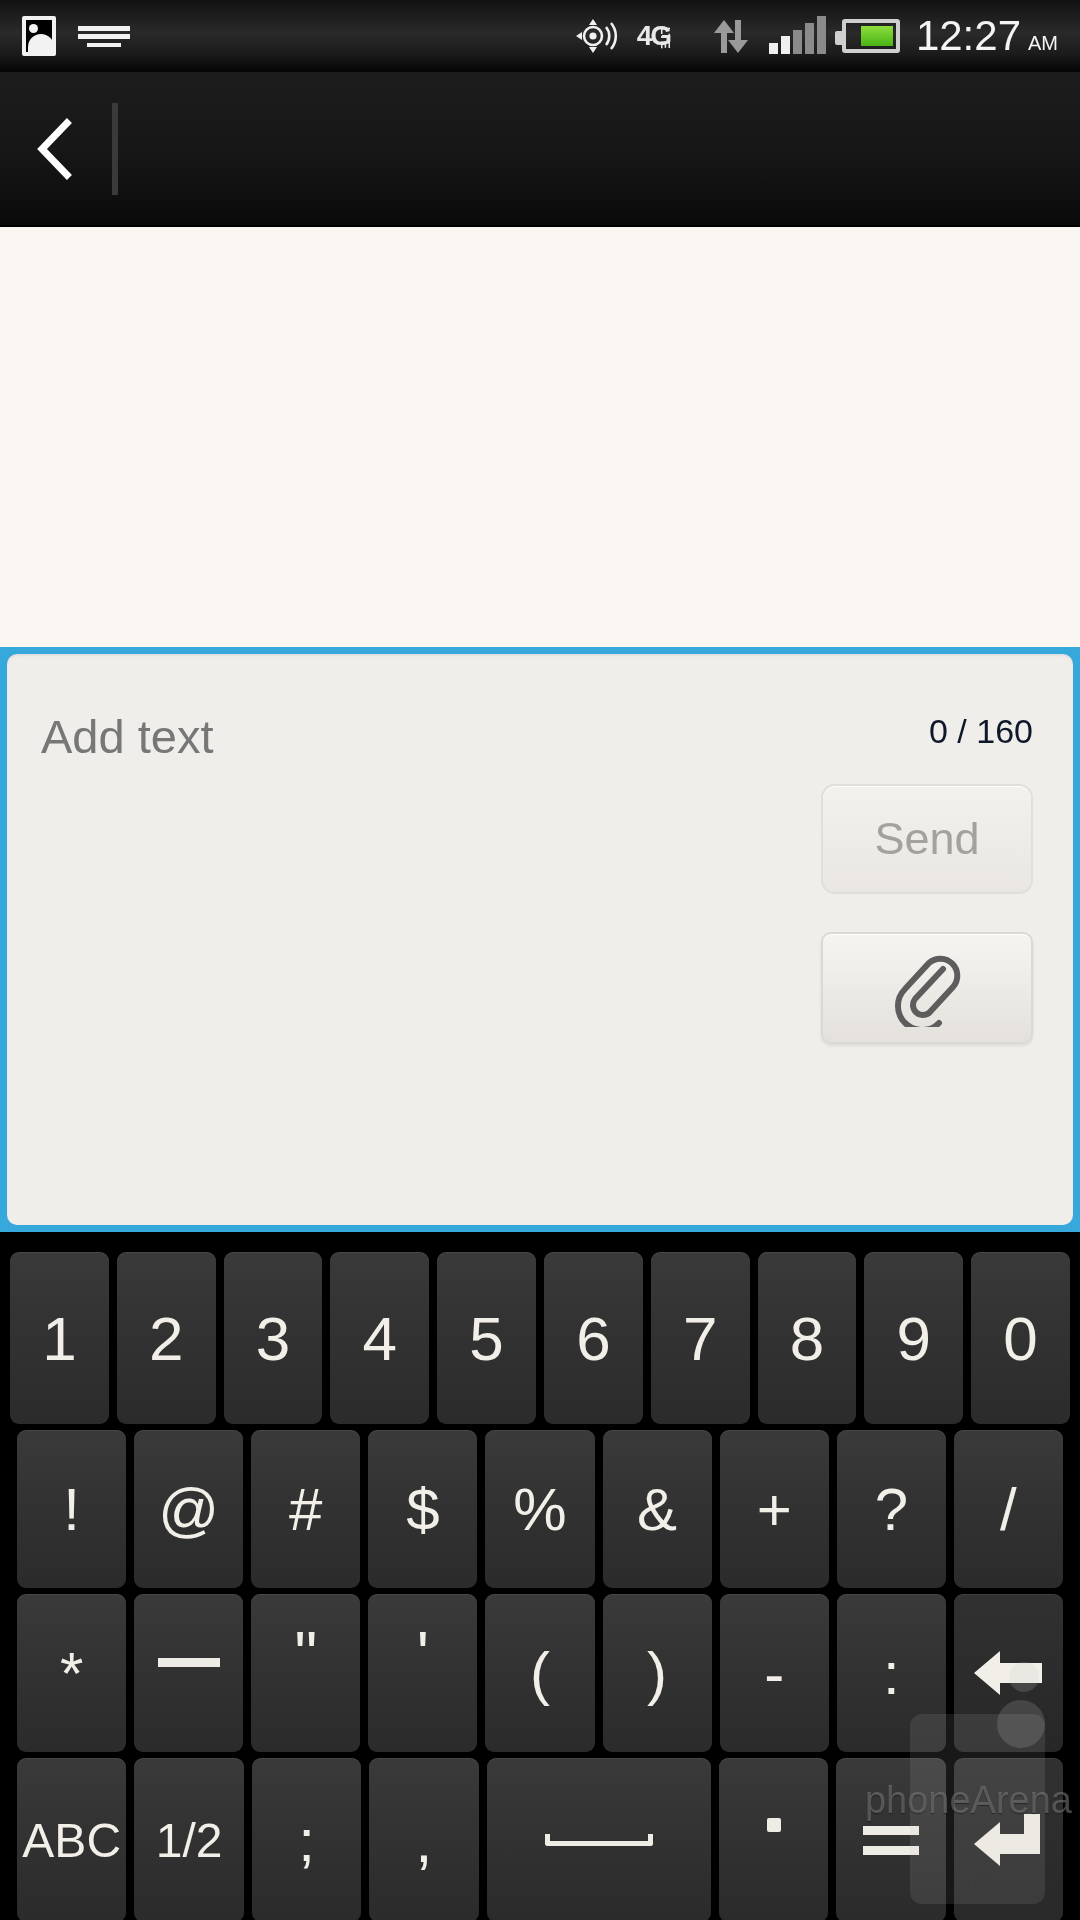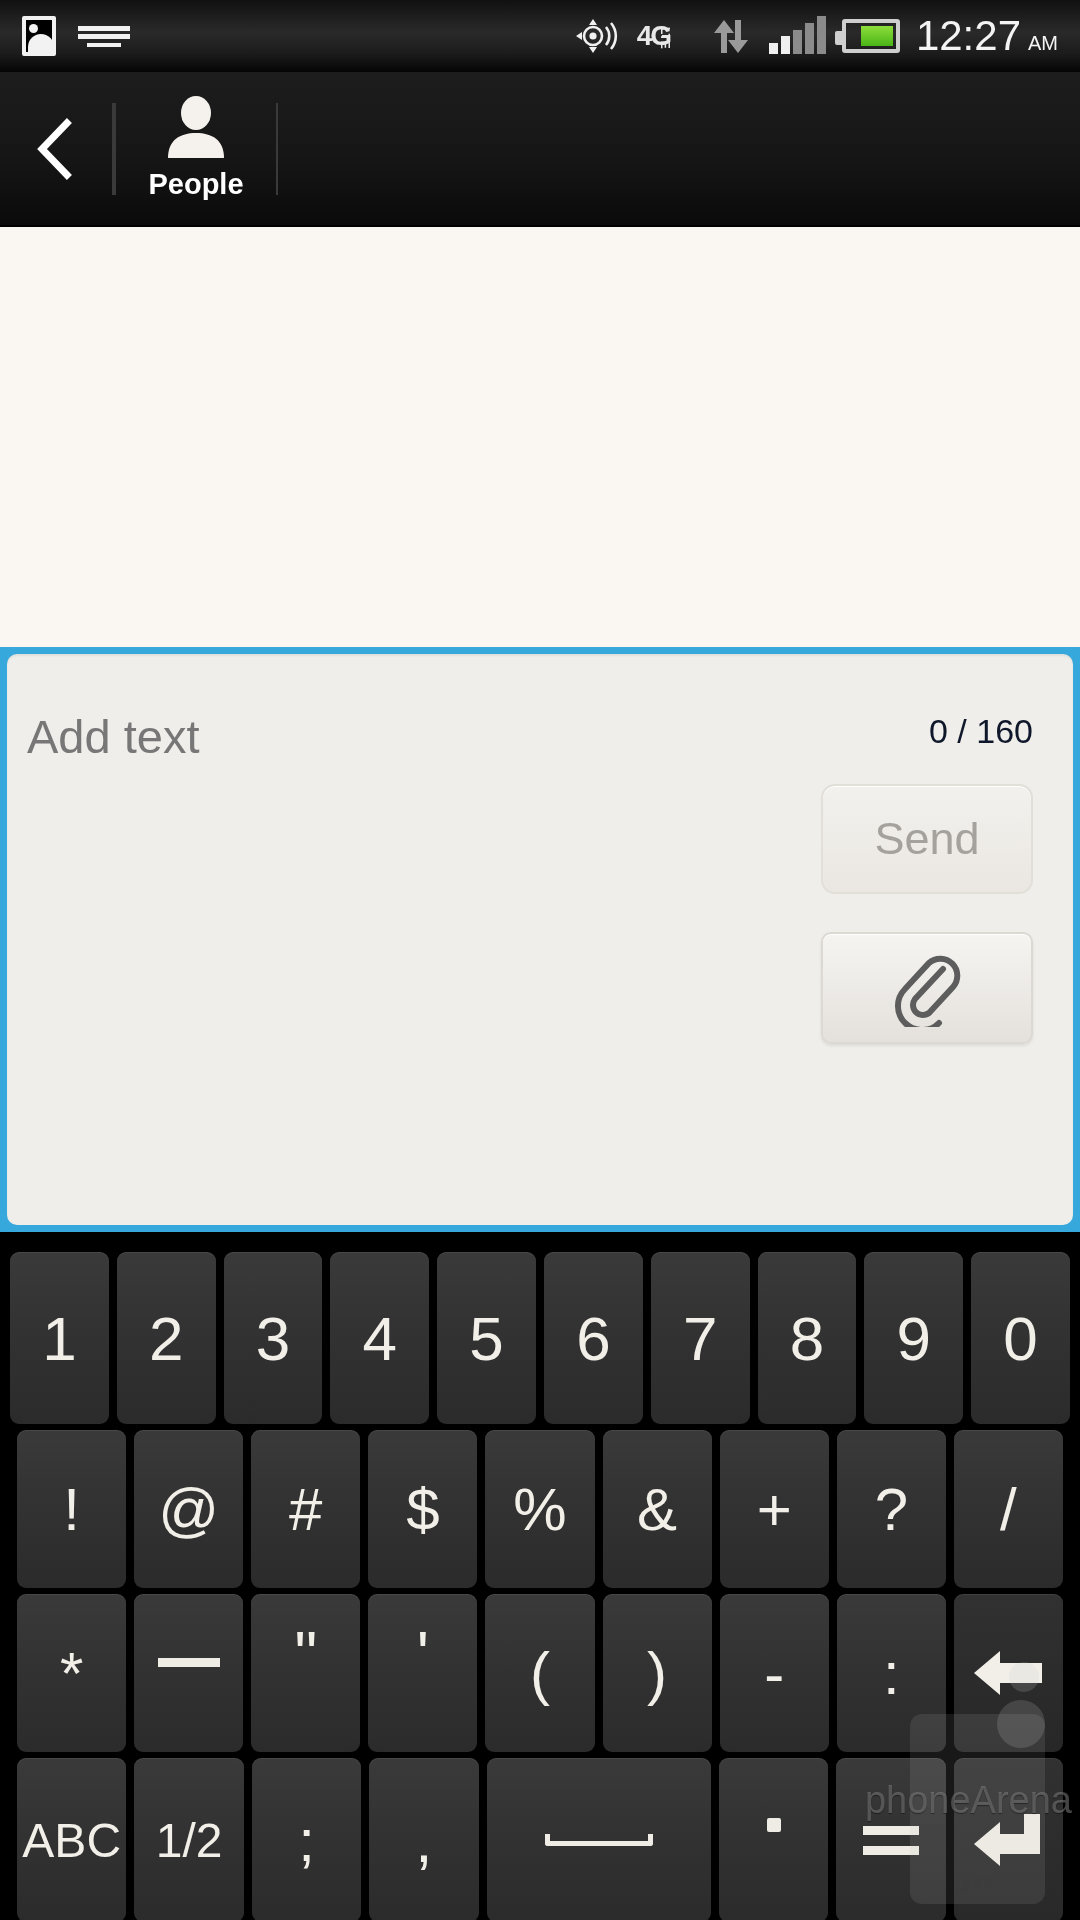--- a/index.html
+++ b/index.html
@@ -74,21 +74,21 @@
 
   
   .compose {
     position:absolute; top:647px; left:0; width:1080px; height:585px;
     background:#36a8dc; padding:7px;
   }
   .compose-inner {
     width:100%; height:100%; background:#f0eeea; border-radius:10px;
     position:relative; box-shadow:inset 0 2px 2px rgba(0,0,0,.06);
   }
-  .addtext { position:absolute; left:20px; top:55px; font-size:47px; color:#777; }
+  .addtext { position:absolute; left:34px; top:55px; font-size:47px; color:#777; }
   .counter { position:absolute; right:40px; top:58px; font-size:34px; color:#0f172a; }
   .send-btn {
     position:absolute; right:40px; top:130px; width:212px; height:110px;
     border-radius:14px; background:linear-gradient(to bottom,#f3f1ed,#eae7e2);
     border:2px solid #e2ded8; box-shadow:0 1px 0 #fff inset;
     display:flex; align-items:center; justify-content:center;
   }
   .send-btn span { font-size:45px; color:#a5a19c; }
   .attach-btn {
     position:absolute; right:40px; top:278px; width:212px; height:112px;
@@ -198,29 +198,20 @@
   </div>
 
   <div class="actionbar">
     <div class="back-btn">
       <svg viewBox="0 0 52 64" fill="none" stroke="#fff" stroke-width="7" stroke-linecap="square">
         <path d="M37 6 L12 32 L37 58"></path>
       </svg>
     </div>
     <div class="vsep"></div>
     <div class="vsep"></div>
-    <div class="ab-btn">
-      <span class="ic-person">
-        <svg viewBox="0 0 60 62" fill="#f5f2ee">
-          <ellipse cx="30" cy="17" rx="15" ry="17"></ellipse>
-          <path d="M2 62 C2 44 14 37 30 37 C46 37 58 44 58 62 Z"></path>
-        </svg>
-      </span>
-      <span class="lbl">People</span>
-    </div>
     <div class="vsep"></div>
   </div>
 
   <div class="msgbody"></div>
 
   <div class="compose">
     <div class="compose-inner">
       <div class="addtext">Add text</div>
       <div class="counter">0 / 160</div>
       <div class="send-btn">

